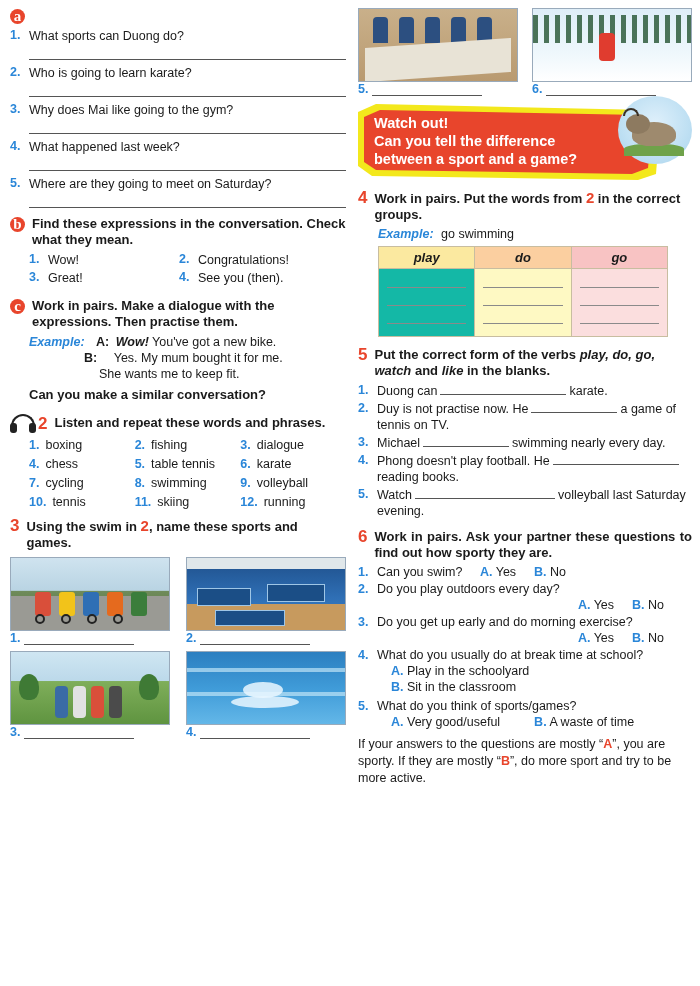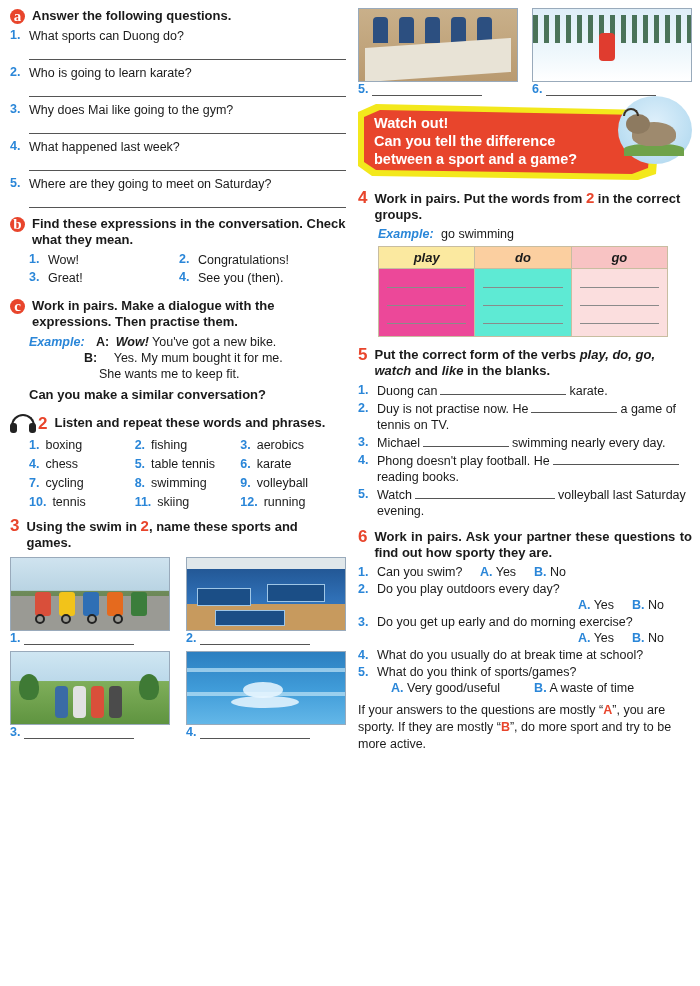--- a/index.html
+++ b/index.html
@@ -139,23 +139,23 @@
   
   .pdg-table { display:flex; margin-top:5px; margin-left:20px; width:290px; }
   .pdg-col { flex:1; border:1px solid #c8bda0; }
   .pdg-col + .pdg-col { border-left:none; }
   .pdg-head {
     text-align:center; font-style:italic; font-weight:bold; font-size:13px;
     padding:3px 0; border-bottom:1px solid #c8bda0;
   }
   .pdg-body { padding:6px 8px 7px 8px; }
   .pdg-line { border-bottom:1px solid #8a8a8a; height:13px; margin-bottom:5px; }
-  .c-play { background:#ec4899; }
+  .c-play { background:#14b8a6; }
   .c-play .pdg-head { background:#fbe9a0; }
-  .c-do { background:#5eead4; }
+  .c-do { background:#fef9c3; }
   .c-do .pdg-head { background:#fbcfa0; }
   .c-go { background:#fbdede; }
   .c-go .pdg-head { background:#f8c3c3; }
 
   
   .inline-blank { display:inline-block; border-bottom:1px solid #555; min-width:86px; height:12px; margin:0 3px; }
   .inline-blank.w2 { min-width:126px; }
   .inline-blank.w3 { min-width:140px; }
   .opt { font-weight:normal; }
   .opt .ltr { color:#2a86d8; font-weight:bold; }
@@ -173,21 +173,20 @@
 </style>
 </head>
 <body>
 
 <div class="page">
 
   <div class="col-left">
 
     <div class="sec-head">
       <span class="letter-badge">a</span>
-      <span class="sec-title">Answer the following questions.</span>
     </div>
     <div>
       <div class="q-item">
         <span class="q-num">1.</span>
         <span class="q-text">What sports can Duong do?</span>
       </div>
       <div class="blank-line"></div>
       <div class="q-item">
         <span class="q-num">2.</span>
         <span class="q-text">Who is going to learn karate?</span>
@@ -267,21 +266,21 @@
       <div class="word-cell">
           <span class="w-num">1.</span>
           <span>boxing</span>
         </div>
       <div class="word-cell">
           <span class="w-num">2.</span>
           <span>fishing</span>
         </div>
       <div class="word-cell">
           <span class="w-num">3.</span>
-          <span>aerobics</span>
+          <span>dialogue</span>
         </div>
       <div class="word-cell">
           <span class="w-num">4.</span>
           <span>chess</span>
         </div>
       <div class="word-cell">
           <span class="w-num">5.</span>
           <span>table tennis</span>
         </div>
       <div class="word-cell">
@@ -551,20 +550,24 @@
             <span class="opt"><span class="ltr">A.</span> <span>Yes</span></span>
             <span class="opt"><span class="ltr">B.</span> <span>No</span></span>
           </div>
         </span>
       </div>
 
       <div class="q6-item">
         <span class="q6-num">4.</span>
         <span class="q6-body">
           <div>What do you usually do at break time at school?</div>
+          <div class="q6-opts" style="margin-left:14px;">
+            <div class="q6-opt-line opt"><span class="ltr">A.</span> <span>Play in the schoolyard</span></div>
+            <div class="q6-opt-line opt"><span class="ltr">B.</span> <span>Sit in the classroom</span></div>
+          </div>
         </span>
       </div>
 
       <div class="q6-item">
         <span class="q6-num">5.</span>
         <span class="q6-body">
           <div>What do you think of sports/games?</div>
           <div class="q6-opts" style="margin-left:14px;display:flex;gap:34px;">
             <span class="opt"><span class="ltr">A.</span> <span>Very good/useful</span></span>
             <span class="opt"><span class="ltr">B.</span> <span>A waste of time</span></span>

